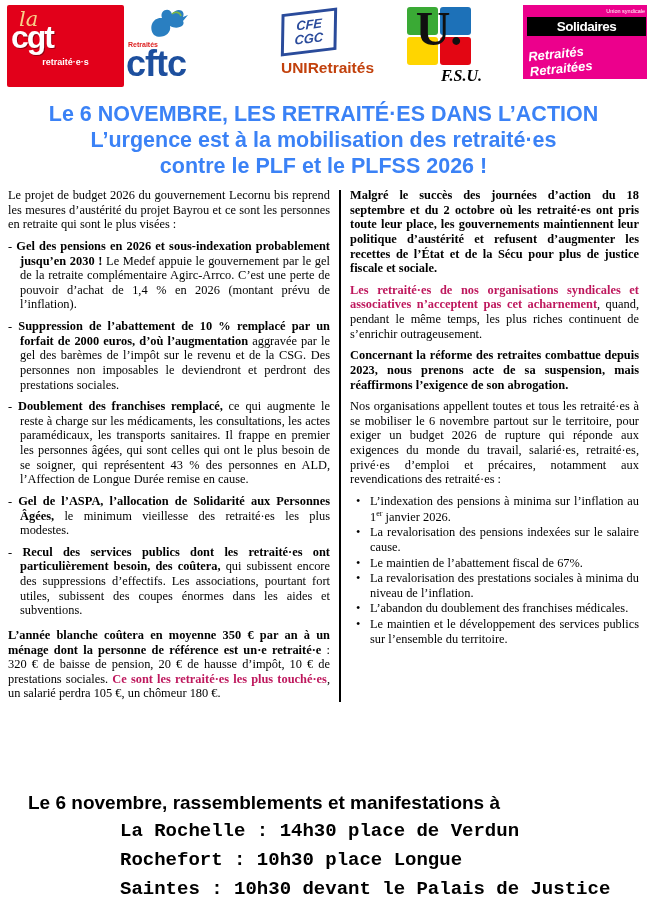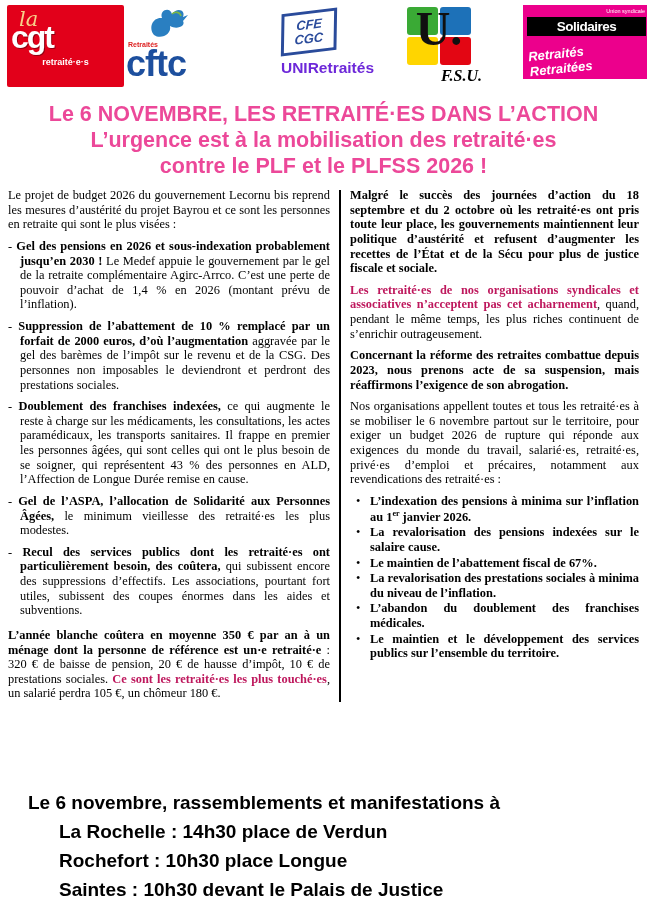--- a/index.html
+++ b/index.html
@@ -22,21 +22,21 @@
   .cftc svg{position:absolute;top:0;left:22px;}
   .cftc .small{position:absolute;top:36px;left:4px;font-size:7px;color:#d22;font-weight:bold;}
   .cftc .main{position:absolute;top:38px;left:2px;font-size:36px;font-weight:bold;
        color:#1d4f9e;letter-spacing:-1px;}
   
   .cfecgc{width:100px;height:82px;font-family:"Liberation Sans",sans-serif;}
   .cfe-box{position:absolute;top:6px;left:26px;width:50px;height:36px;border:3px solid #2a4b9b;
        transform:rotate(-7deg) skewX(-8deg);display:flex;flex-direction:column;align-items:center;
        justify-content:center;color:#2a4b9b;font-weight:bold;font-style:italic;font-size:13px;line-height:1.05;}
   .cfecgc .main{position:absolute;bottom:10px;left:0;width:100%;text-align:center;
-       font-size:15.5px;font-weight:bold;color:#6d28d9;}
+       font-size:15.5px;font-weight:bold;color:#c2410c;}
   
   .fsu{width:78px;height:82px;}
   .fsu-grid{position:absolute;top:2px;left:7px;width:64px;height:58px;display:grid;
        grid-template-columns:1fr 1fr;grid-template-rows:1fr 1fr;gap:2px;}
   .fsu-grid div{border-radius:3px;}
   .fsu .u{position:absolute;top:-4px;left:0;width:78px;text-align:center;
        font-family:"Liberation Serif",serif;font-weight:bold;font-size:48px;color:#101010;}
   .fsu .label{position:absolute;bottom:2px;left:0;width:100%;text-align:center;
        font-family:"Liberation Serif",serif;font-weight:bold;font-style:italic;font-size:16px;}
   
@@ -59,42 +59,42 @@
        font-weight:bold;font-style:italic;font-size:28px;color:#6d28d9;letter-spacing:-1px;
        text-shadow:-1px -1px 0 #fff,1px -1px 0 #fff,-1px 1px 0 #fff,1px 1px 0 #fff;}
   
   .ens{width:92px;height:84px;text-align:center;font-family:"Liberation Sans",sans-serif;}
   .ens svg{display:block;margin:0 auto;}
   .ens .l1{font-size:10px;font-weight:bold;color:#3c3c3b;letter-spacing:.5px;line-height:1.1;}
   .ens .l2{font-size:8px;font-weight:bold;color:#3c3c3b;border-top:1px solid #9a9a9a;
        border-bottom:1px solid #9a9a9a;display:inline-block;padding:0 2px;}
   
   .title{margin-top:8px;text-align:center;font-family:"Liberation Sans",sans-serif;
-       font-weight:bold;color:#ec4899;font-size:21.5px;line-height:26px;}
+       font-weight:bold;color:#3b82f6;font-size:21.5px;line-height:26px;}
   
   .columns{display:flex;margin:9px 8px 0 8px;align-items:stretch;}
   .col-left{width:322px;}
   .divider{width:2px;background:#000;margin:2px 9px 6px 9px;}
   .col-right{flex:1;}
   .body-text{font-size:12.4px;line-height:1.18;text-align:justify;}
   .para{margin:0 0 7px 0;}
   .hang{margin:0 0 7px 0;padding-left:12px;text-indent:-12px;}
   .b{font-weight:bold;}
   .red{color:#be185d;font-weight:bold;}
   .bullets{margin-top:2px;}
   .bullet{display:flex;margin:0 0 1px 0;padding-left:6px;}
   .bullet .mark{flex:0 0 14px;}
-  .bullet .txt{flex:1;text-align:justify;font-weight:bold;}
+  .bullet .txt{flex:1;text-align:justify;}
   sup{font-size:8px;}
   
   .footer{position:absolute;top:788px;left:0;width:647px;
        font-family:"Liberation Sans",sans-serif;font-weight:bold;color:#000;
        font-size:19px;line-height:29px;}
   .footer .f1{padding-left:28px;}
-  .footer .fx{padding-left:59px;}
+  .footer .fx{padding-left:120px;font-family:Liberation Mono, monospace;}
 </style>
 </head>
 <body>
 
 <div class="page">
 
   <div class="logos">
 
     <div class="logo cgt">
       <span class="script">la</span>
@@ -190,21 +190,21 @@
       <div class="hang">
         <span>-</span>
         <span class="b">Gel des pensions en 2026 et sous-indexation probablement jusqu’en 2030 !</span><span> Le Medef appuie le gouvernement par le gel de la retraite complémentaire Agirc-Arrco. C’est une perte de pouvoir d’achat de 1,4 % en 2026 (montant prévu de l’inflation).</span>
       </div>
       <div class="hang">
         <span>-</span>
         <span class="b">Suppression de l’abattement de 10 % remplacé par un forfait de 2000 euros, d’où l’augmentation</span><span> aggravée par le gel des barèmes de l’impôt sur le revenu et de la CSG. Des personnes non imposables le deviendront et perdront des prestations sociales.</span>
       </div>
       <div class="hang">
         <span>-</span>
-        <span class="b">Doublement des franchises indexées,</span><span> ce qui augmente le reste à charge sur les médicaments, les consultations, les actes paramédicaux, les transports sanitaires. Il frappe en premier les personnes âgées, qui sont celles qui ont le plus besoin de se soigner, qui représentent 43 % des personnes en ALD, l’Affection de Longue Durée remise en cause.</span>
+        <span class="b">Doublement des franchises remplacé,</span><span> ce qui augmente le reste à charge sur les médicaments, les consultations, les actes paramédicaux, les transports sanitaires. Il frappe en premier les personnes âgées, qui sont celles qui ont le plus besoin de se soigner, qui représentent 43 % des personnes en ALD, l’Affection de Longue Durée remise en cause.</span>
       </div>
       <div class="hang">
         <span>-</span>
         <span class="b">Gel de l’ASPA, l’allocation de Solidarité aux Personnes Âgées,</span><span> le minimum vieillesse des retraité·es les plus modestes.</span>
       </div>
       <div class="hang">
         <span>-</span>
         <span class="b">Recul des services publics dont les retraité·es ont particulièrement besoin, des coûtera,</span><span> qui subissent encore des suppressions d’effectifs. Les associations, pourtant fort utiles, subissent des coupes énormes dans les aides et subventions.</span>
       </div>
 

